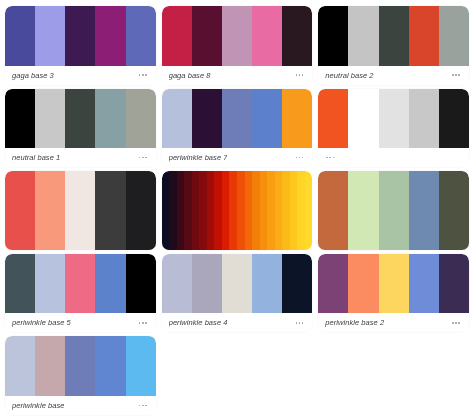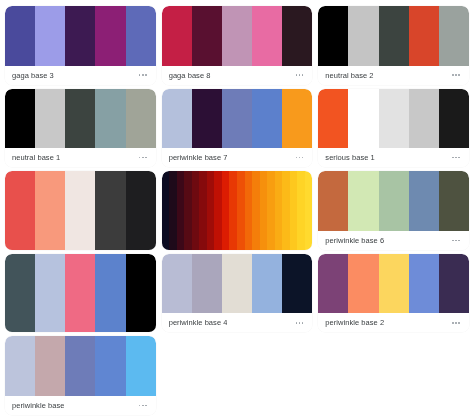--- a/index.html
+++ b/index.html
@@ -26,20 +26,21 @@
     height: 420px;
   }
 
   .palette-card {
     background: #ffffff;
     border-radius: 7px;
     overflow: hidden;
     display: flex;
     flex-direction: column;
     box-shadow: 0 0 0 0.5px rgba(0,0,0,0.04);
+    font-style: italic;
   }
 
   .swatch-strip {
     flex: 1 1 auto;
     display: flex;
     flex-direction: row;
     min-height: 0;
     border-radius: 7px 7px 0 0;
     overflow: hidden;
   }
@@ -176,21 +177,20 @@
     </div>
     <div class="palette-card">
       <div class="swatch-strip">
         <div class="swatch" style="background: rgb(242, 84, 33); --c: #f25421;"></div>
         <div class="swatch" style="background: rgb(255, 255, 255); --c: #ffffff;"></div>
         <div class="swatch" style="background: rgb(226, 226, 226); --c: #e2e2e2;"></div>
         <div class="swatch" style="background: rgb(200, 200, 200); --c: #c8c8c8;"></div>
         <div class="swatch" style="background: rgb(26, 26, 26); --c: #1a1a1a;"></div>
       </div>
       <div class="card-footer">
-        <span class="palette-name">serious base 1</span>
         <span class="overflow-menu">
           <span class="dot"></span>
           <span class="dot"></span>
           <span class="dot"></span>
         </span>
       </div>
     </div>
     <div class="palette-card">
       <div class="swatch-strip">
         <div class="swatch" style="background: rgb(232, 80, 76); --c: #e8504c;"></div>
@@ -225,37 +225,37 @@
       </div>
     </div>
     <div class="palette-card">
       <div class="swatch-strip">
         <div class="swatch" style="background: rgb(196, 105, 62); --c: #c4693e;"></div>
         <div class="swatch" style="background: rgb(210, 232, 180); --c: #d2e8b4;"></div>
         <div class="swatch" style="background: rgb(168, 196, 164); --c: #a8c4a4;"></div>
         <div class="swatch" style="background: rgb(110, 138, 176); --c: #6e8ab0;"></div>
         <div class="swatch" style="background: rgb(78, 82, 64); --c: #4e5240;"></div>
       </div>
-      <div class="card-footer">
-        <span class="palette-name">periwinkle base 6</span>
-        <span class="overflow-menu">
-          <span class="dot"></span>
-          <span class="dot"></span>
-          <span class="dot"></span>
-        </span>
-      </div>
     </div>
     <div class="palette-card">
       <div class="swatch-strip">
         <div class="swatch" style="background: rgb(66, 84, 90); --c: #42545a;"></div>
         <div class="swatch" style="background: rgb(182, 194, 222); --c: #b6c2de;"></div>
         <div class="swatch" style="background: rgb(239, 106, 132); --c: #ef6a84;"></div>
         <div class="swatch" style="background: rgb(92, 130, 204); --c: #5c82cc;"></div>
         <div class="swatch" style="background: rgb(0, 0, 0); --c: #000000;"></div>
       </div>
+      <div class="card-footer">
+        <span class="palette-name">periwinkle base 5</span>
+        <span class="overflow-menu">
+          <span class="dot"></span>
+          <span class="dot"></span>
+          <span class="dot"></span>
+        </span>
+      </div>
     </div>
     <div class="palette-card">
       <div class="swatch-strip">
         <div class="swatch" style="background: rgb(184, 188, 212); --c: #b8bcd4;"></div>
         <div class="swatch" style="background: rgb(170, 166, 188); --c: #aaa6bc;"></div>
         <div class="swatch" style="background: rgb(226, 221, 212); --c: #e2ddd4;"></div>
         <div class="swatch" style="background: rgb(148, 178, 222); --c: #94b2de;"></div>
         <div class="swatch" style="background: rgb(12, 20, 40); --c: #0c1428;"></div>
       </div>
       <div class="card-footer">

